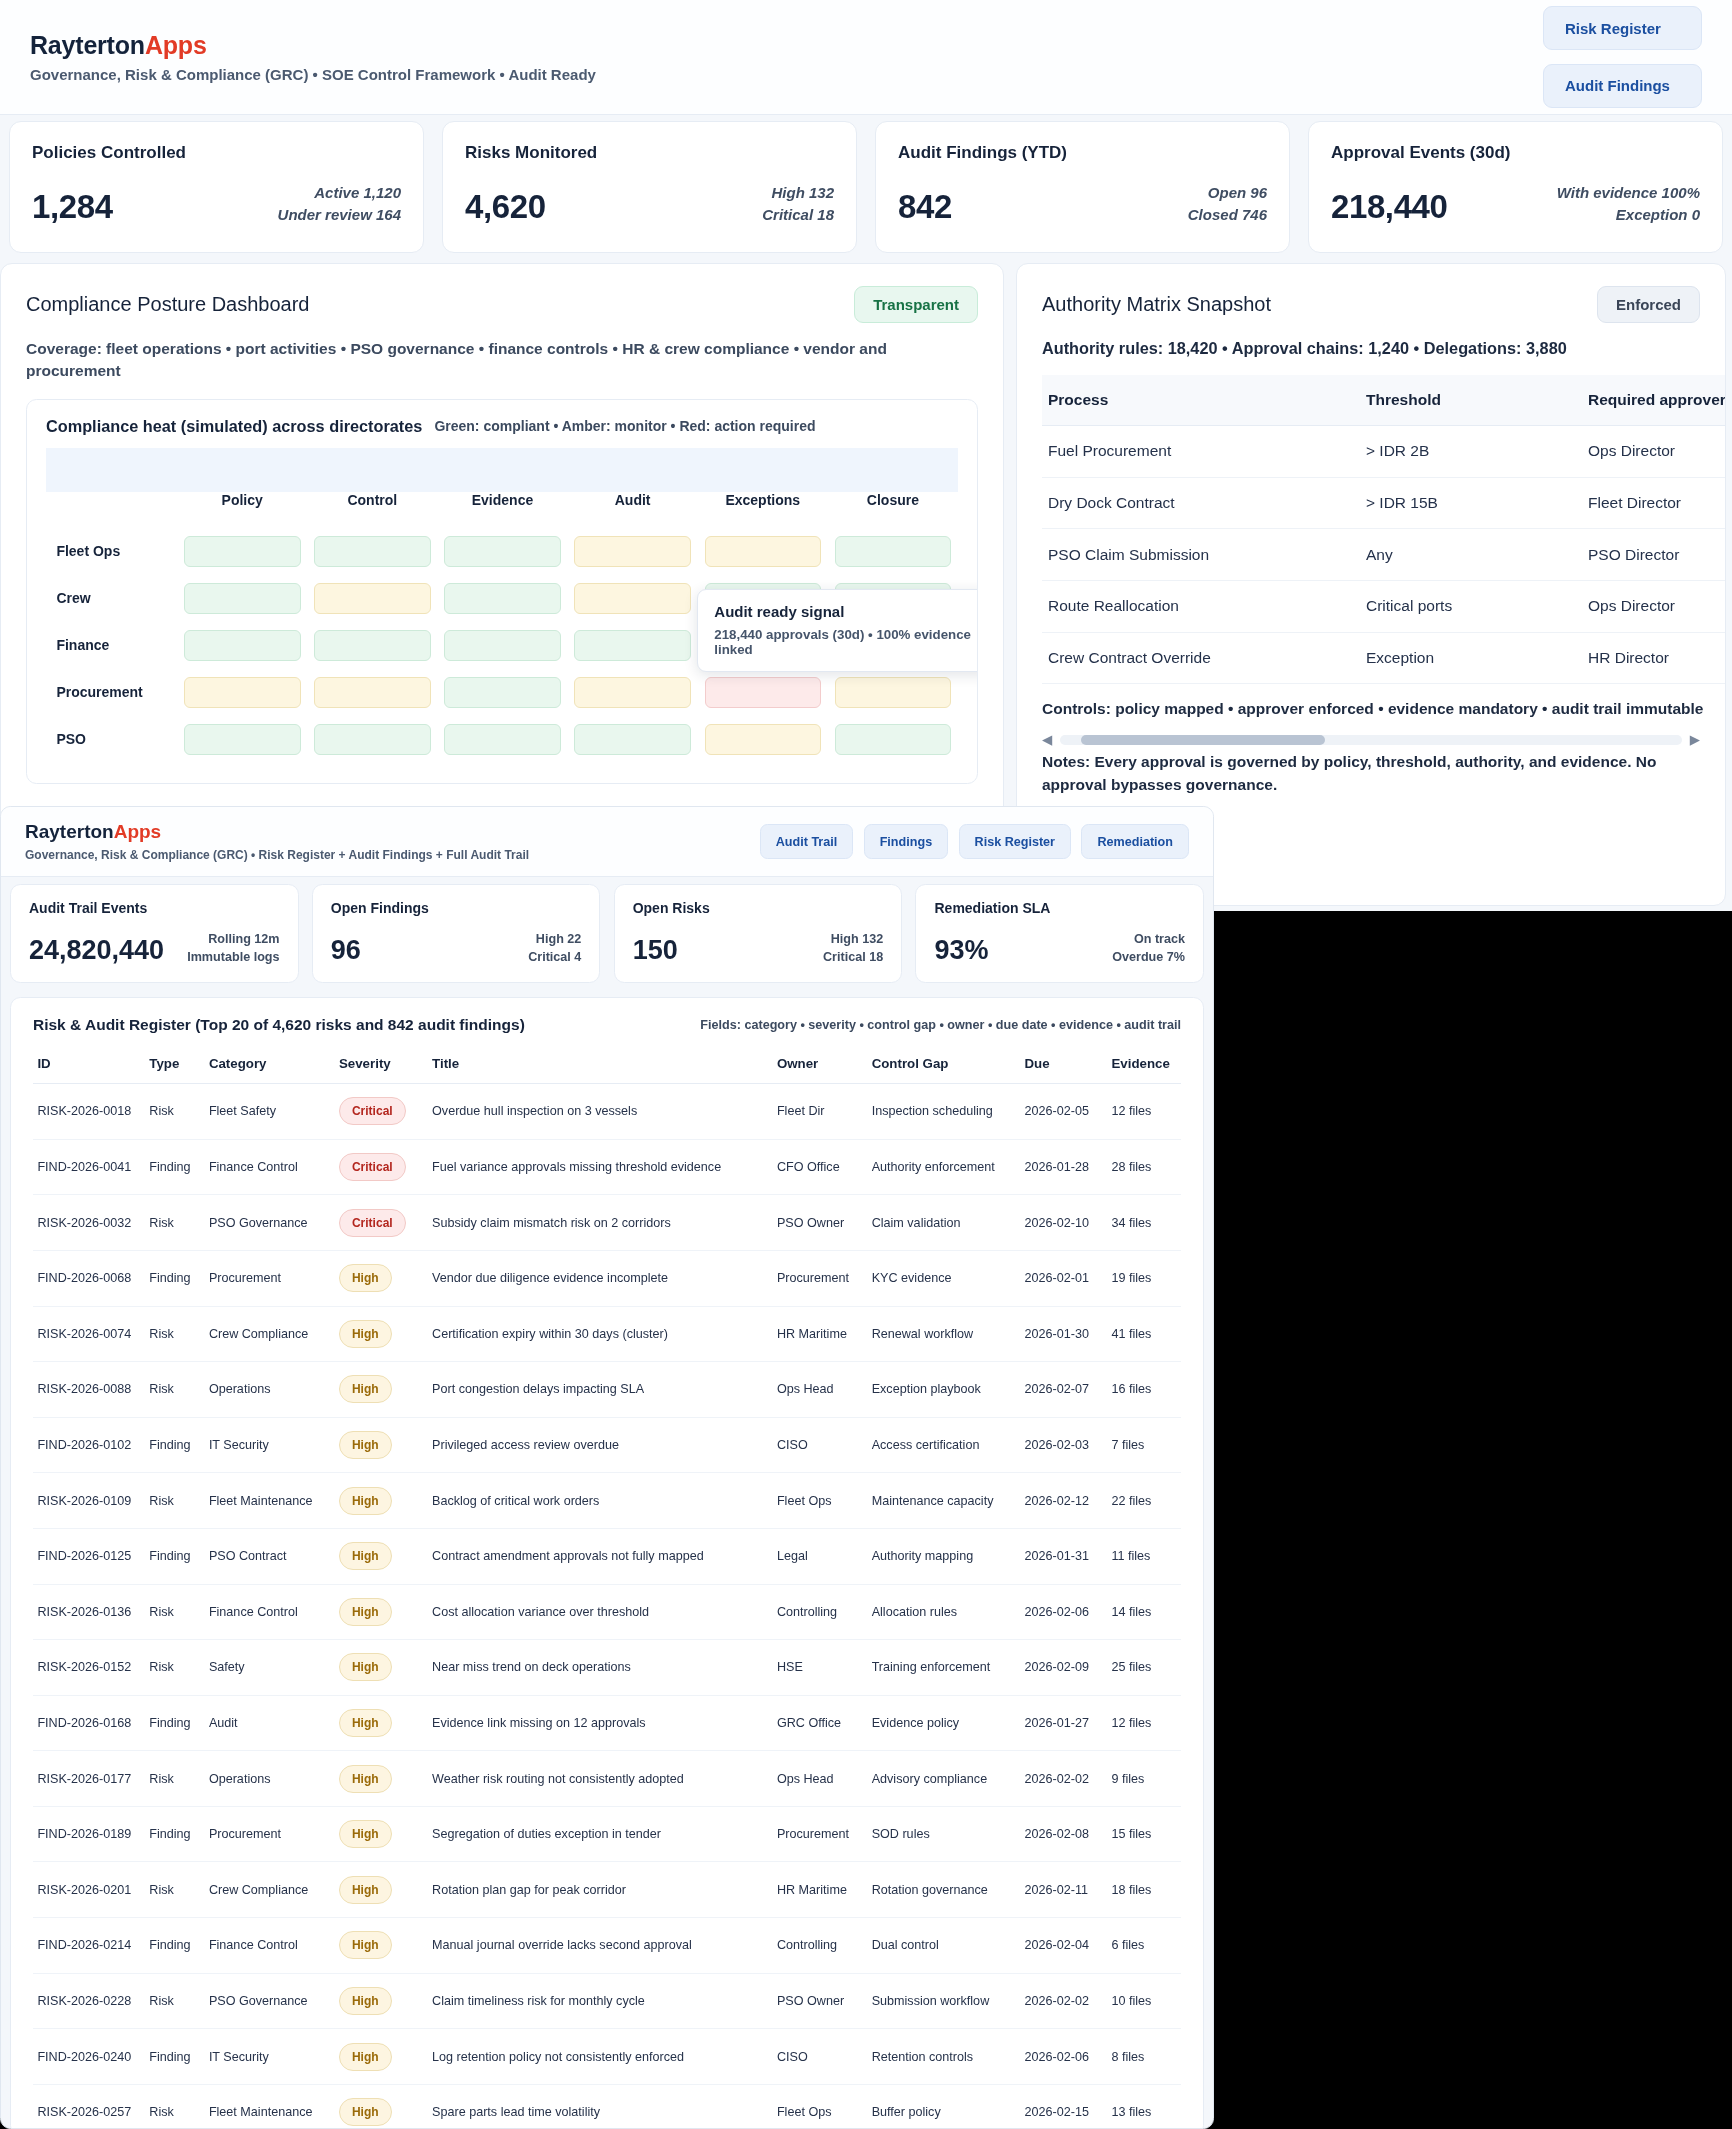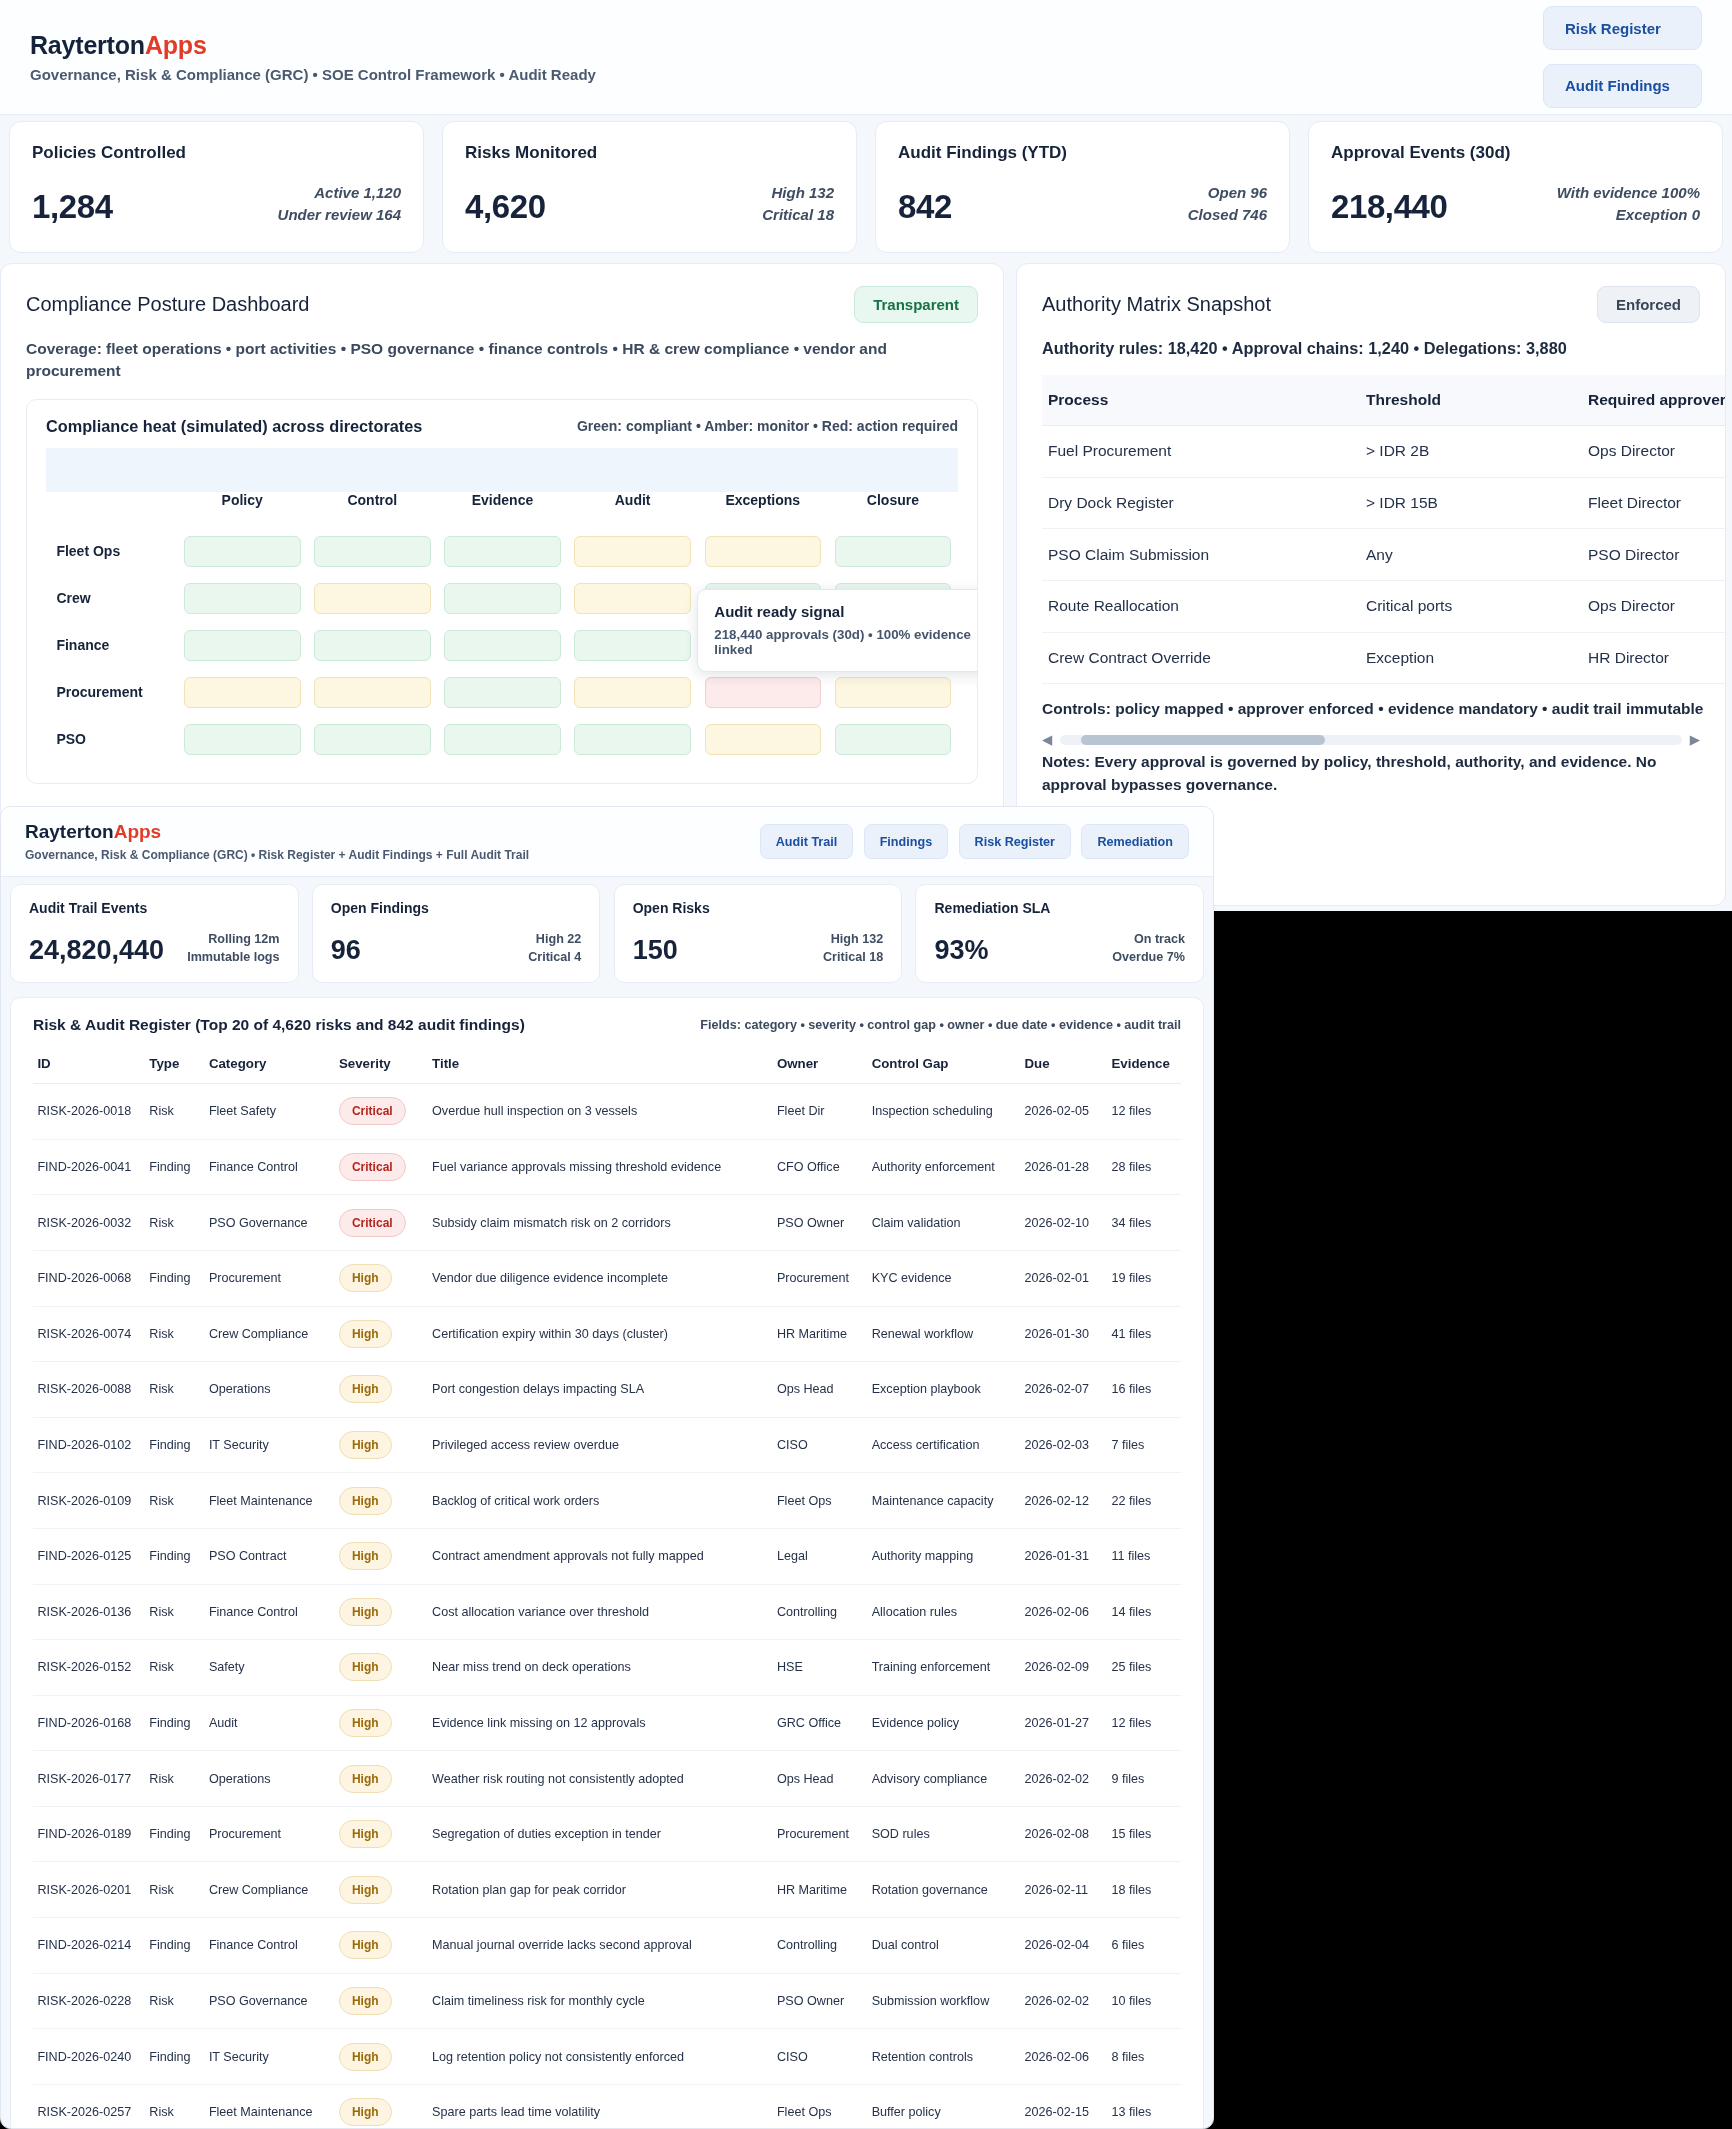--- a/index.html
+++ b/index.html
@@ -153,22 +153,22 @@
     border: 1.5px solid #e6ecf4;
     border-radius: 10.4px;
     padding: 16.3px 19px;
     height: 385px;
     background: #fff;
     position: relative;
     overflow: hidden;
   }
   .heat-head {
     display: flex;
-    justify-content: space-between;
     align-items: center;
+    gap: 12px;
   }
   .heat-title { font-size: 16.3px; font-weight: bold; color: #16233a; }
   .heat-legend { font-size: 14px; font-weight: bold; color: #3c4a5f; }
   .heat-canvas {
     margin-top: 12px;
     background: linear-gradient(#eff5fd 0 44px, #ffffff 44px 100%);
     height: 311px;
     position: relative;
   }
   .heat-colhead {
@@ -547,21 +547,21 @@
           <th style="width:214px">Required approver</th>
         </tr>
       </thead>
       <tbody>
         <tr>
           <td>Fuel Procurement</td>
           <td>&gt; IDR 2B</td>
           <td>Ops Director</td>
         </tr>
         <tr>
-          <td>Dry Dock Register</td>
+          <td>Dry Dock Contract</td>
           <td>&gt; IDR 15B</td>
           <td>Fleet Director</td>
         </tr>
         <tr>
           <td>PSO Claim Submission</td>
           <td>Any</td>
           <td>PSO Director</td>
         </tr>
         <tr>
           <td>Route Reallocation</td>

